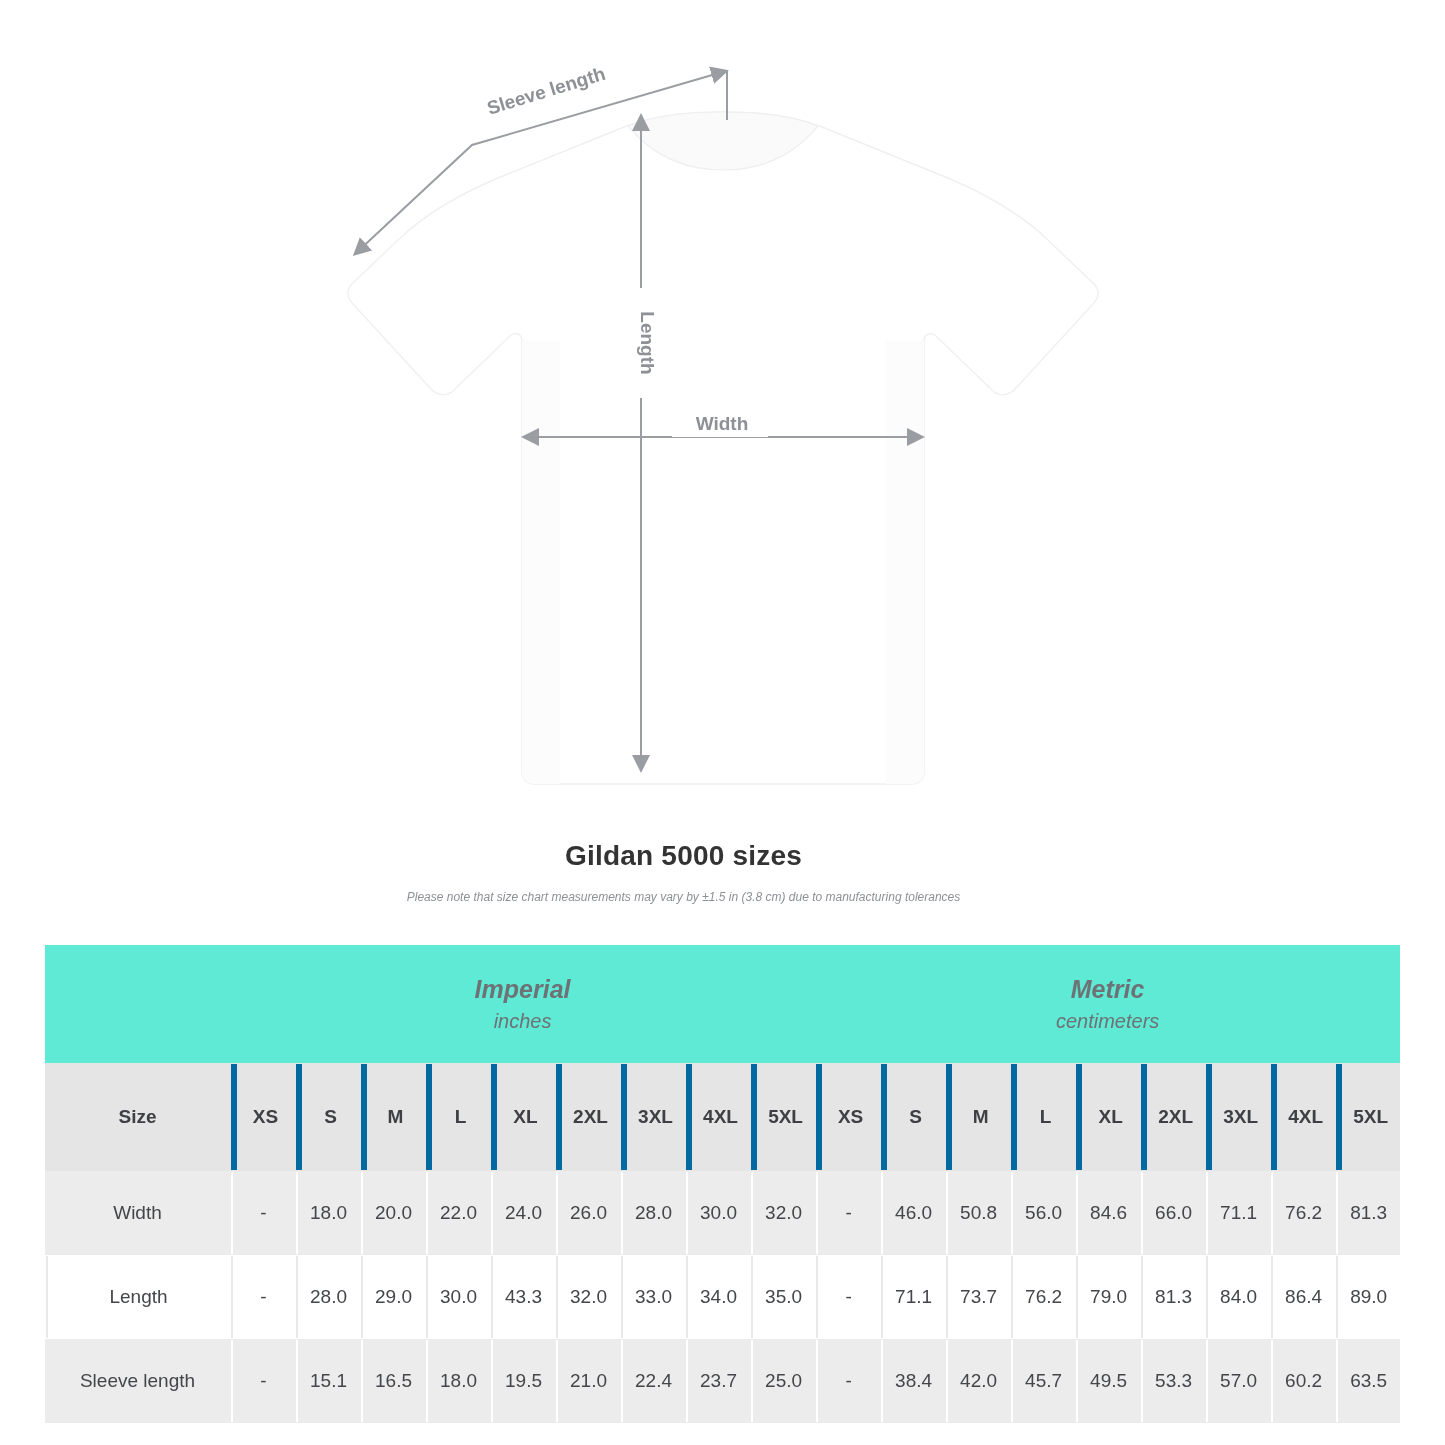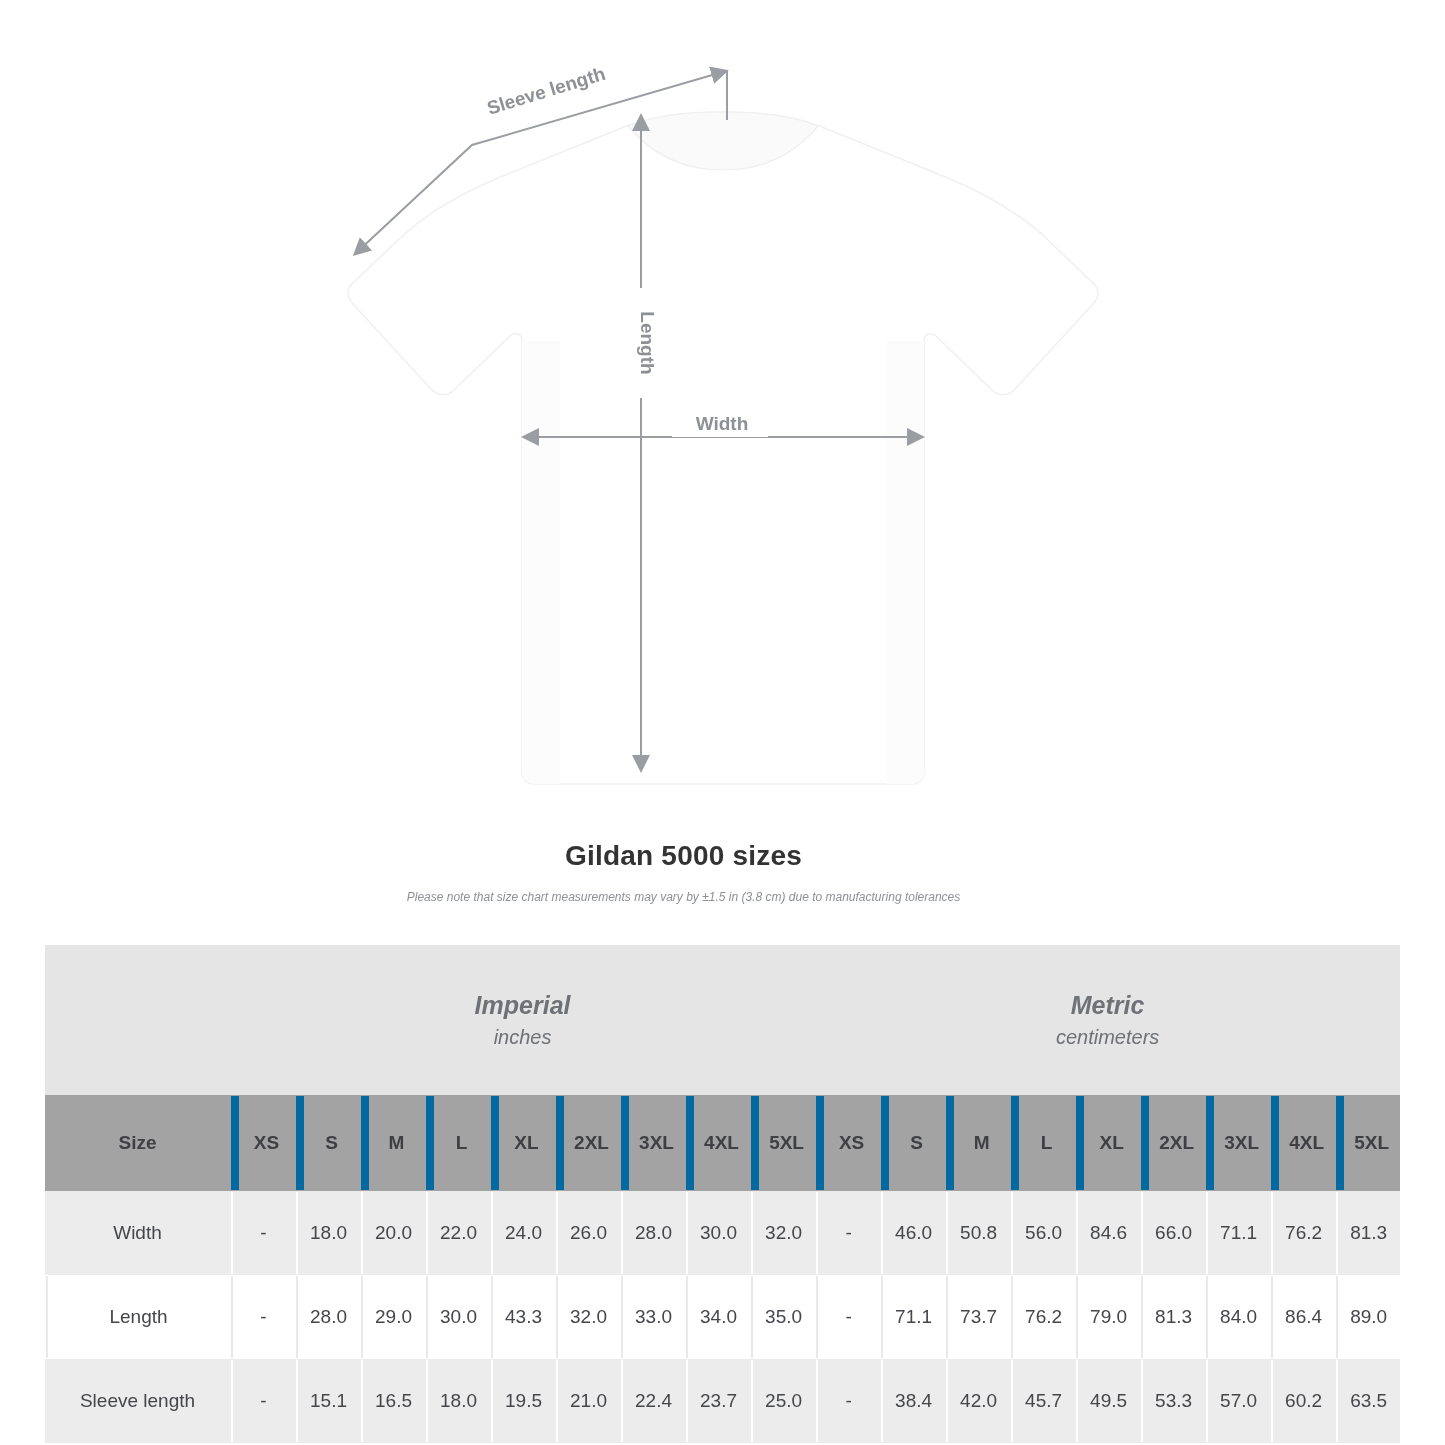--- a/index.html
+++ b/index.html
@@ -57,41 +57,41 @@
   }
   table.size-table td, table.size-table th {
     border: 0;
     text-align: center;
     vertical-align: middle;
     font-weight: normal;
     color: #3f4044;
   }
   
   tr.unit-row td {
-    background: #e5e5e5;
-    height: 150px;
+    background: #5eead4;
+    height: 118px;
     padding: 0;
   }
   .unit-sys {
     font-size: 25px;
     font-style: italic;
     font-weight: bold;
     color: #6e7175;
     line-height: 1.15;
   }
   .unit-sub {
     font-size: 20px;
     font-style: italic;
     color: #6e7175;
     margin-top: 6px;
   }
   
   tr.head-row td {
-    background: #a3a3a3;
-    height: 96px;
+    background: #e5e5e5;
+    height: 108px;
     font-size: 19px;
     font-weight: bold;
     color: #3f4044;
   }
   tr.head-row td.first-col { font-size: 19px; }
   
   tr.data-row td {
     height: 84px;
     font-size: 19px;
     color: #44464a;
@@ -104,21 +104,21 @@
   }
   
   .cellwrap {
     display: flex;
     align-items: center;
     justify-content: center;
     height: 100%;
     border-left: 2px solid #ffffff;
   }
   tr.data-row.plain .cellwrap { border-left: 2px solid #e9e9e9; }
-  tr.head-row .cellwrap { border-left: 8px solid #0369a1; }
+  tr.head-row .cellwrap { border-left: 6px solid #0369a1; }
   td.first-col .cellwrap { border-left: none; }
   td.nosep .cellwrap { border-left: none; }
 </style>
 </head>
 <body>
 
 <div id="page">
 
   <div id="illustration">
     <svg width="1445" height="830" viewBox="0 0 1445 830">

